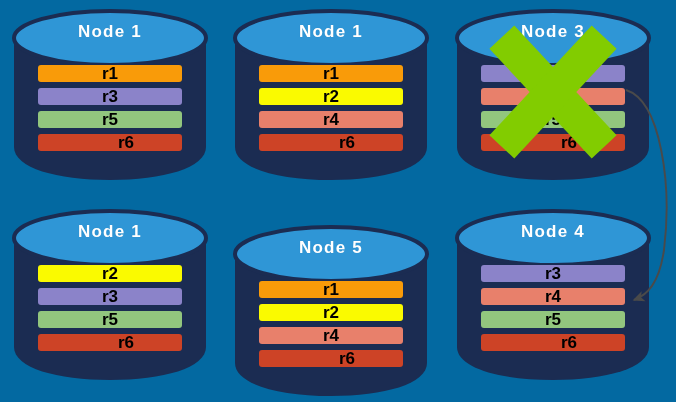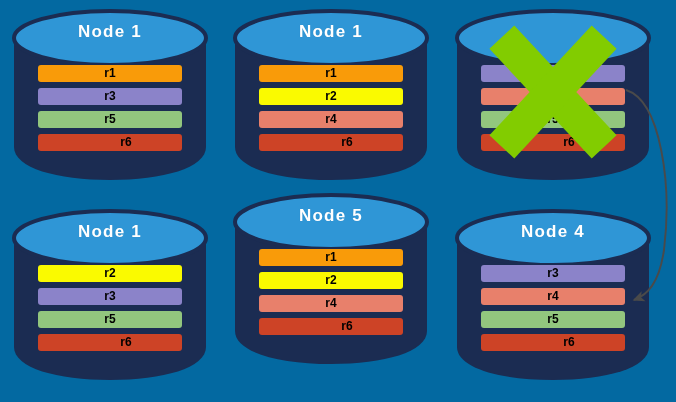--- a/index.html
+++ b/index.html
@@ -54,21 +54,21 @@
     top: 57px;
     width: 144px;
   }
   .bar {
     position: relative;
     height: 17px;
     border-radius: 3px;
     margin-bottom: 6px;
     color: #000000;
     font-family: "Liberation Sans", sans-serif;
-    font-size: 12px;
+    font-size: 17px;
     font-weight: bold;
     line-height: 17px;
     text-align: center;
     box-sizing: border-box;
   }
   .bar:last-child { margin-bottom: 0; padding-left: 32px; }
 
   
   .cross {
     position: absolute;
@@ -128,20 +128,21 @@
         <div class="bar" style="background:#FAFA00;">r2</div>
         <div class="bar" style="background:#E8806B;">r4</div>
         <div class="bar" style="background:#CD4326;">r6</div>
       </div>
     </div>
   <div class="node" style="left:455px; top:8px;">
       <svg class="cyl-svg" viewBox="0 0 196 175" xmlns="http://www.w3.org/2000/svg">
         <path d="M 2 30 L 2 139 C 2 160, 45 172, 98 172 C 151 172, 194 160, 194 139 L 194 30 Z" fill="#1B2C52"></path>
         <ellipse cx="98" cy="30" rx="96" ry="27" fill="#2F96D6" stroke="#1B2C52" stroke-width="4"></ellipse>
       </svg>
+      <div class="node-title">Node  3</div>
       <div class="bars">
         <div class="bar" style="background:#8B83C9;">r3</div>
         <div class="bar" style="background:#E8806B;">r4</div>
         <div class="bar" style="background:#92C67E;">r5</div>
         <div class="bar" style="background:#CD4326;">r6</div>
       </div>
       <div class="cross">
         <div class="bar-stroke s1" style="background:#82CC00;"></div>
         <div class="bar-stroke s2" style="background:#82CC00;"></div>
       </div>
@@ -153,21 +154,21 @@
         <ellipse cx="98" cy="30" rx="96" ry="27" fill="#2F96D6" stroke="#1B2C52" stroke-width="4"></ellipse>
       </svg>
       <div class="node-title">Node  1</div>
       <div class="bars">
         <div class="bar" style="background:#FAFA00;">r2</div>
         <div class="bar" style="background:#8B83C9;">r3</div>
         <div class="bar" style="background:#92C67E;">r5</div>
         <div class="bar" style="background:#CD4326;">r6</div>
       </div>
     </div>
-  <div class="node" style="left:233px; top:192px;">
+  <div class="node" style="left:233px; top:224px;">
       <svg class="cyl-svg" viewBox="0 0 196 175" xmlns="http://www.w3.org/2000/svg">
         <path d="M 2 30 L 2 139 C 2 160, 45 172, 98 172 C 151 172, 194 160, 194 139 L 194 30 Z" fill="#1B2C52"></path>
         <ellipse cx="98" cy="30" rx="96" ry="27" fill="#2F96D6" stroke="#1B2C52" stroke-width="4"></ellipse>
       </svg>
       <div class="node-title">Node  5</div>
       <div class="bars">
         <div class="bar" style="background:#F99B09;">r1</div>
         <div class="bar" style="background:#FAFA00;">r2</div>
         <div class="bar" style="background:#E8806B;">r4</div>
         <div class="bar" style="background:#CD4326;">r6</div>

